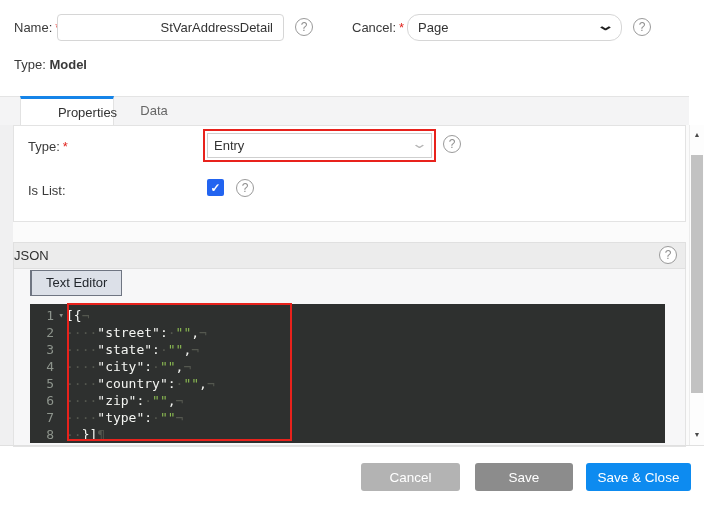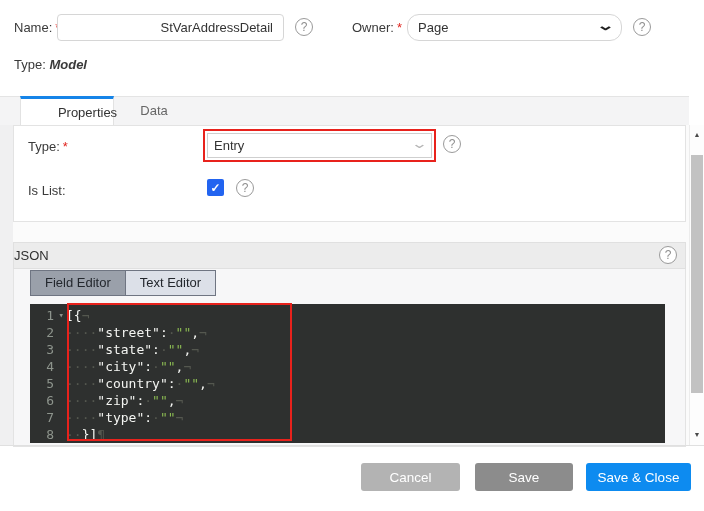--- a/index.html
+++ b/index.html
@@ -12,21 +12,21 @@
         border:1px solid #9a9a9a;border-radius:50%;color:#8f8f8f;font-size:12px;line-height:1;
         background:#fff;box-sizing:border-box;}
   
   #name-input{left:57px;top:14px;width:227px;height:27px;border:1px solid #d6d6d6;border-radius:4px;
         padding:0 10px;font-size:13px;color:#333;box-sizing:border-box;outline:none;
         font-family:Liberation Sans, sans-serif;text-align:right;}
   .selectbox{height:27px;border:1px solid #d6d6d6;border-radius:12px;background:#fff;
         box-sizing:border-box;display:flex;align-items:center;padding:0 10px;color:#333;}
   .selectbox .chev{margin-left:auto;font-weight:700;color:#1f1f1f;transform:scaleX(1.7) scaleY(1.0);
         font-size:13px;line-height:1;margin-top:-4px;}
-  .bold{font-weight:700;font-style:italic;}
+  .bold{font-weight:700;}
   
   #tabbar{left:0;top:96px;width:689px;height:29px;background:#f4f4f5;border-top:1px solid #e4e4e4;box-sizing:border-box;}
   #tab-properties{left:20px;top:96px;width:94px;height:29px;background:#fff;
         border-top:3px solid #1584e8;border-left:1px solid #e2e2e2;border-right:1px solid #e2e2e2;
         box-sizing:border-box;display:flex;align-items:center;justify-content:center;color:#333;padding-left:41px;}
   #tab-data{left:114px;top:96px;width:80px;height:29px;display:flex;align-items:center;justify-content:center;color:#666;}
   
   #pane{left:0;top:125px;width:689px;height:321px;background:#fbfbfb;}
   #pane-left-strip{left:0;top:125px;width:13px;height:321px;background:#f0f0f1;}
   .panel{background:#fff;border:1px solid #e3e3e3;box-sizing:border-box;}
@@ -78,21 +78,21 @@
 </style>
 </head>
 <body>
 
 <div id="app">
 
   <span class="abs label" style="left:14px;top:20px;"><span>Name:</span><span class="req">*</span></span>
   <input class="abs" id="name-input" value="StVarAddressDetail" style="">
   <span class="abs help" style="left:295px;top:18px;">?</span>
 
-  <span class="abs label" style="left:352px;top:20px;"><span>Owner:</span><span class="req">*</span></span>
+  <span class="abs label" style="left:352px;top:20px;"><span>Cancel:</span><span class="req">*</span></span>
   <div class="abs selectbox" style="left:407px;top:14px;width:215px;">
     <span>Page</span>
     <span class="chev">⌄</span>
   </div>
   <span class="abs help" style="left:633px;top:18px;">?</span>
 
   <span class="abs label" style="left:14px;top:57px;"><span>Type:</span>&nbsp;<span class="bold">Model</span></span>
 
   <div class="abs" id="tabbar"></div>
   <div class="abs" id="tab-properties">
@@ -120,21 +120,20 @@
   <span class="abs help" style="left:236px;top:179px;">?</span>
 
   <div class="abs panel" id="panel-json"></div>
   <div class="abs" id="json-header">
     <span>JSON</span>
   </div>
   <span class="abs help" style="left:659px;top:246px;">?</span>
   <div class="abs" id="json-body"></div>
 
   <div class="abs" id="editor-toggle">
-    <span class="toggle-btn" id="field-editor-button">Field Editor</span>
     <span class="toggle-btn" id="text-editor-button">Text Editor</span>
   </div>
 
   <div class="abs" id="code-editor">
     <div id="code-lines">
         <div class="code-line"><span class="gutter-cell">1<span class="fold">▾</span></span><span class="code-content"><span class="tok-code">[{</span><span class="tok-invis">¬</span></span></div>
         <div class="code-line"><span class="gutter-cell">2</span><span class="code-content"><span class="tok-ws">····</span><span class="tok-code">"street":</span><span class="tok-ws">·</span><span class="tok-str">""</span><span class="tok-code">,</span><span class="tok-invis">¬</span></span></div>
         <div class="code-line"><span class="gutter-cell">3</span><span class="code-content"><span class="tok-ws">····</span><span class="tok-code">"state":</span><span class="tok-ws">·</span><span class="tok-str">""</span><span class="tok-code">,</span><span class="tok-invis">¬</span></span></div>
         <div class="code-line"><span class="gutter-cell">4</span><span class="code-content"><span class="tok-ws">····</span><span class="tok-code">"city":</span><span class="tok-ws">·</span><span class="tok-str">""</span><span class="tok-code">,</span><span class="tok-invis">¬</span></span></div>
         <div class="code-line"><span class="gutter-cell">5</span><span class="code-content"><span class="tok-ws">····</span><span class="tok-code">"country":</span><span class="tok-ws">·</span><span class="tok-str">""</span><span class="tok-code">,</span><span class="tok-invis">¬</span></span></div>

